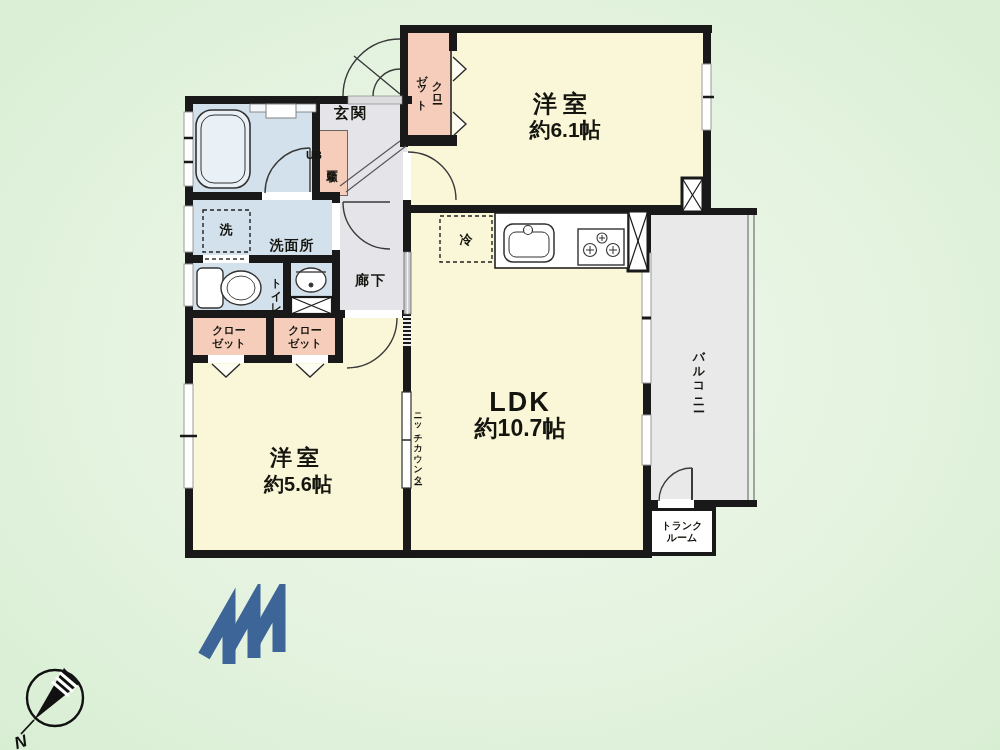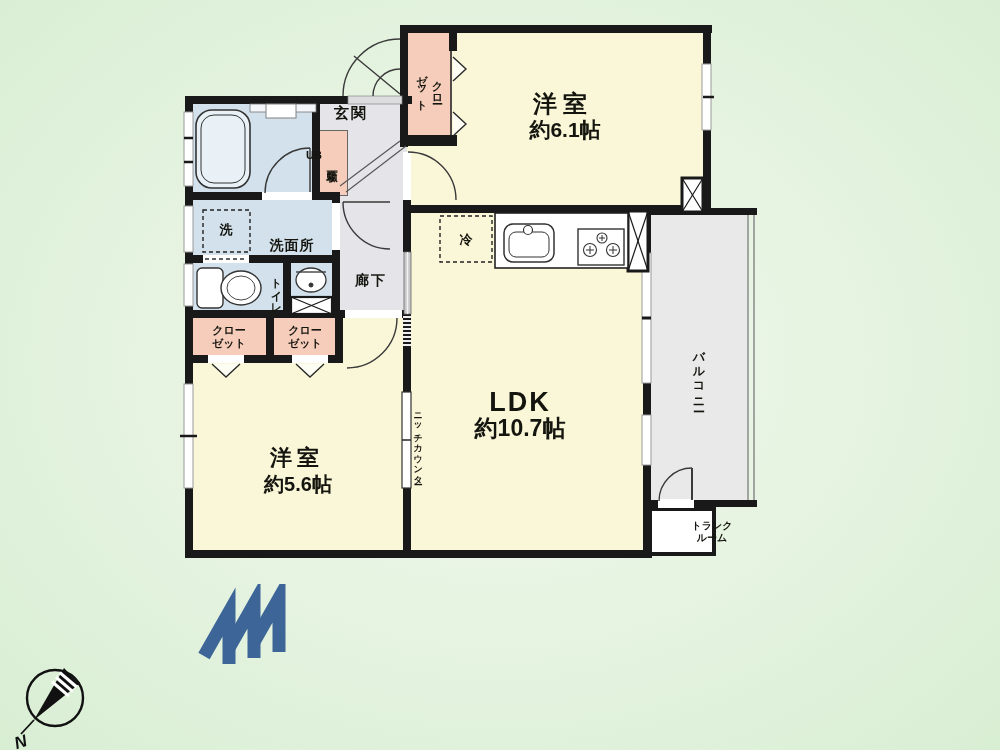--- a/index.html
+++ b/index.html
@@ -212,21 +212,21 @@
   <div class="lbl" style="left:226px;top:230px;font-size:13px;">洗</div>
   <div class="lbl" style="left:292px;top:228px;font-size:14px;letter-spacing:1px;margin-top:17px;">洗面所</div>
   <div class="lbl vt" style="left:276px;top:289px;font-size:11px;">トイレ</div>
   <div class="lbl" style="left:371px;top:280px;font-size:14px;letter-spacing:2px;">廊下</div>
   <div class="lbl" style="left:229px;top:337px;font-size:11px;">クロー
 ゼット</div>
   <div class="lbl" style="left:305px;top:337px;font-size:11px;">クロー
 ゼット</div>
   <div class="lbl" style="left:466px;top:240px;font-size:13px;">冷</div>
   <div class="lbl vt" style="left:698px;top:375px;font-size:12px;letter-spacing:2px;">バルコニー</div>
-  <div class="lbl" style="left:682px;top:531px;font-size:10px;margin-left:30px;">トランク
+  <div class="lbl" style="left:682px;top:531px;font-size:10px;">トランク
 ルーム</div>
   <div class="lbl vt" style="left:418px;top:443px;font-size:9px;font-weight:bold;">ニッチカウンター</div>
 
   <svg style="left:196px;top:584px;" width="104" height="88">
     <g fill="none" stroke="#3d6598" stroke-width="13" stroke-linejoin="miter">
       <path d="M 8 72 L 33 28 L 33 80"></path>
       <path d="M 33 64 L 58 20 L 58 74"></path>
       <path d="M 58 58 L 83 14 L 83 68"></path>
     </g>
   </svg>

